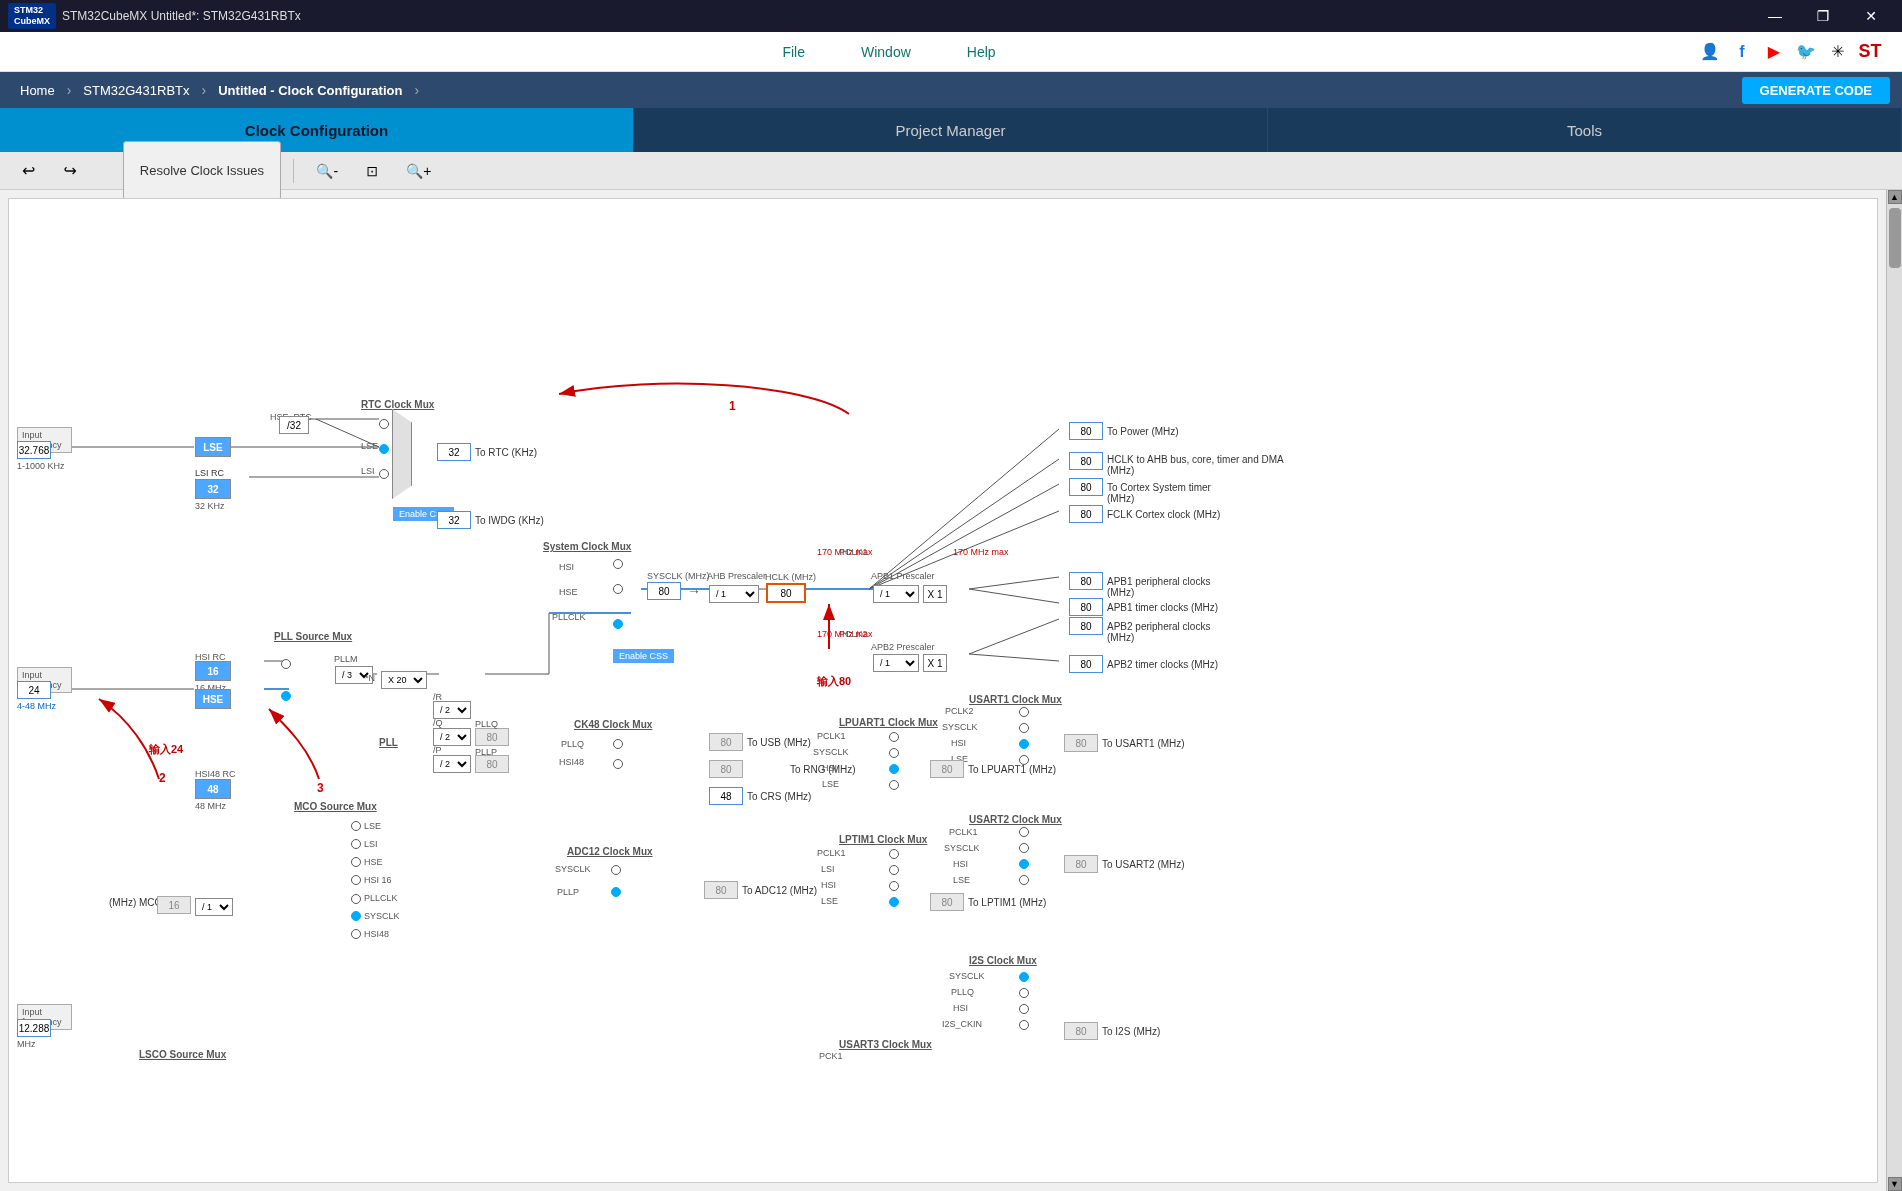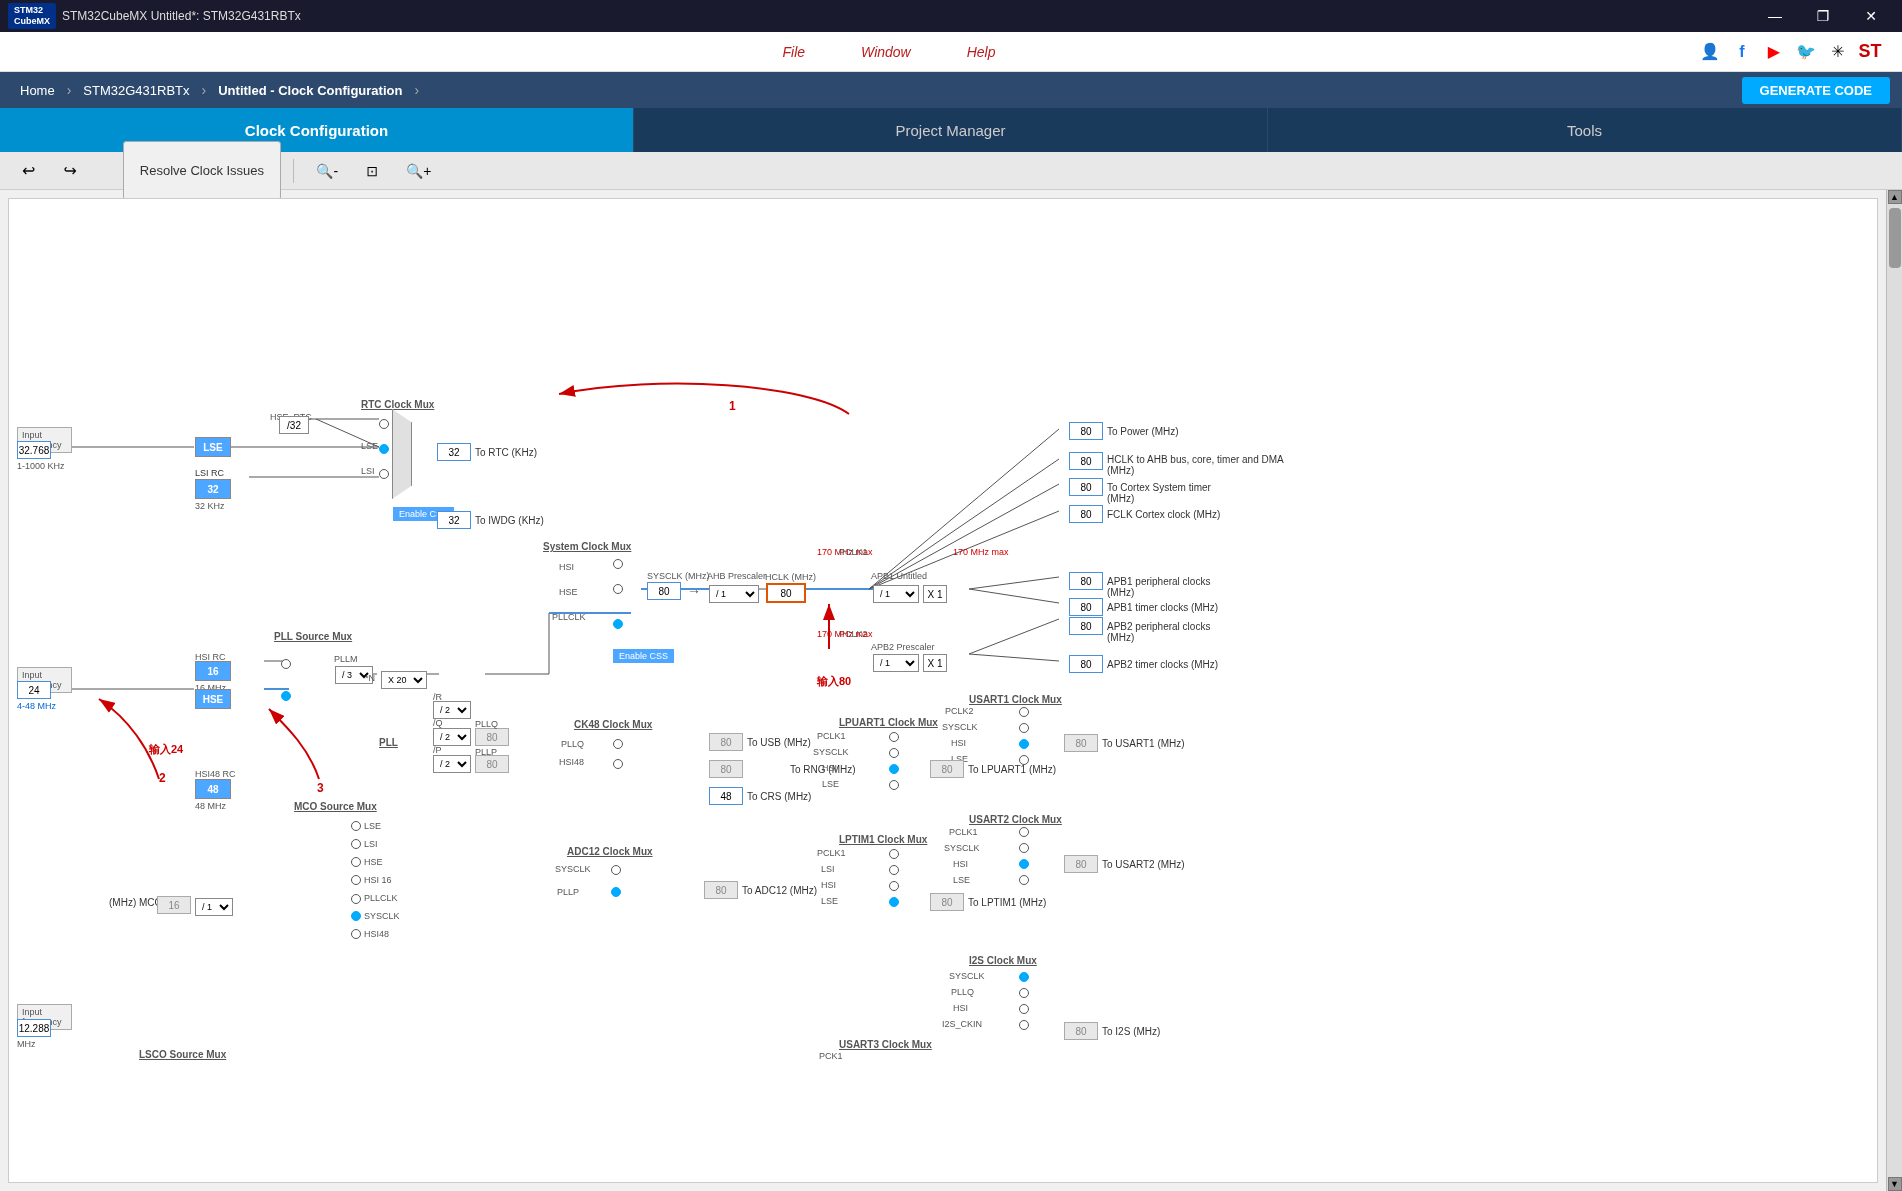--- a/index.html
+++ b/index.html
@@ -27,21 +27,21 @@
       background: #fff;
       height: 40px;
       display: flex;
       align-items: center;
       padding: 0 20px;
       gap: 40px;
       justify-content: space-between;
       border-bottom: 1px solid #ddd;
     }
     .menu-items { display: flex; gap: 40px; flex: 1; justify-content: center; }
-    .menu-item { font-size: 14px; color: #b91c1c; cursor: pointer; padding: 4px 8px; font-style: italic; }
+    .menu-item { font-size: 14px; color: #0f766e; cursor: pointer; padding: 4px 8px; }
     .social-icons { display: flex; align-items: center; gap: 8px; }
     .social-icon { width: 24px; height: 24px; display: flex; align-items: center; justify-content: center; font-size: 14px; cursor: pointer; }
 
     
     #breadcrumb {
       background: #2d4a6e;
       height: 36px;
       display: flex;
       align-items: center;
       padding: 0 12px;
@@ -75,21 +75,21 @@
       display: flex;
       align-items: center;
       justify-content: center;
       font-size: 15px;
       color: #ccc;
       cursor: pointer;
       border-right: 1px solid #2a4a6c;
     }
     .tab.active {
       background: #0090d0;
-      color: #ffffff;
+      color: #0f172a;
       font-weight: bold;
     }
 
     
     #toolbar {
       background: #e8e8e8;
       height: 38px;
       display: flex;
       align-items: center;
       padding: 0 12px;
@@ -436,21 +436,21 @@
         <option>/ 1</option>
         <option>/ 2</option>
       </select>
 
       <div class="freq-label" style="left:756px;top:373px;">HCLK (MHz)</div>
       <div class="clk-box value-80" style="left:757px;top:384px;width:40px;height:20px;border:2px solid #e05500;">80</div>
 
       <div style="position:absolute;left:808px;top:348px;font-size:9px;color:#cc0000;">170 MHz max</div>
       <div style="position:absolute;left:830px;top:348px;font-size:9px;color:#555;">PCLK1</div>
 
-      <div class="freq-label" style="left:862px;top:372px;">APB1 Untitled</div>
+      <div class="freq-label" style="left:862px;top:372px;">APB1 Prescaler</div>
       <select class="clk-select" style="left:864px;top:386px;width:46px;">
         <option>/ 1</option>
       </select>
       <div class="clk-box" style="left:914px;top:386px;width:24px;height:18px;">X 1</div>
 
       <div class="freq-label" style="left:862px;top:443px;">APB2 Prescaler</div>
       <select class="clk-select" style="left:864px;top:455px;width:46px;">
         <option>/ 1</option>
       </select>
       <div class="clk-box" style="left:914px;top:455px;width:24px;height:18px;">X 1</div>

